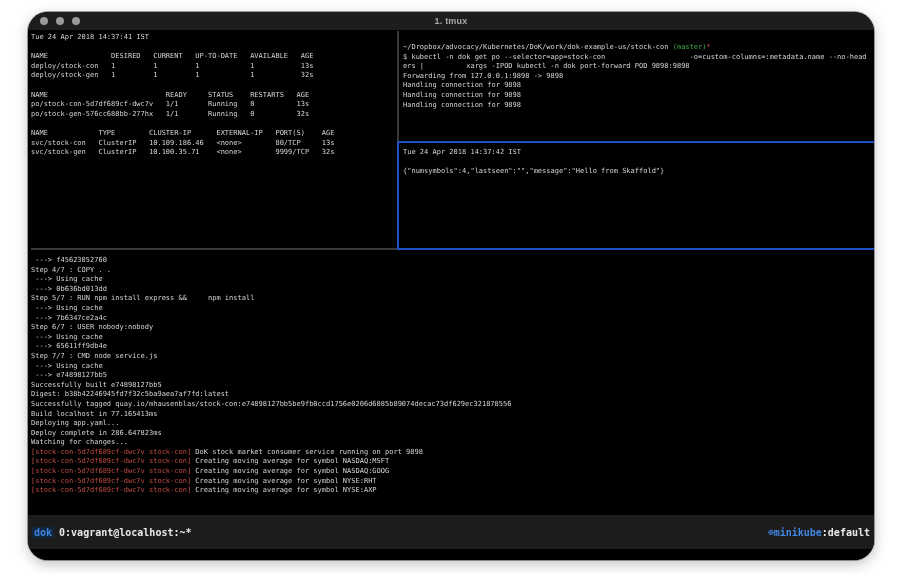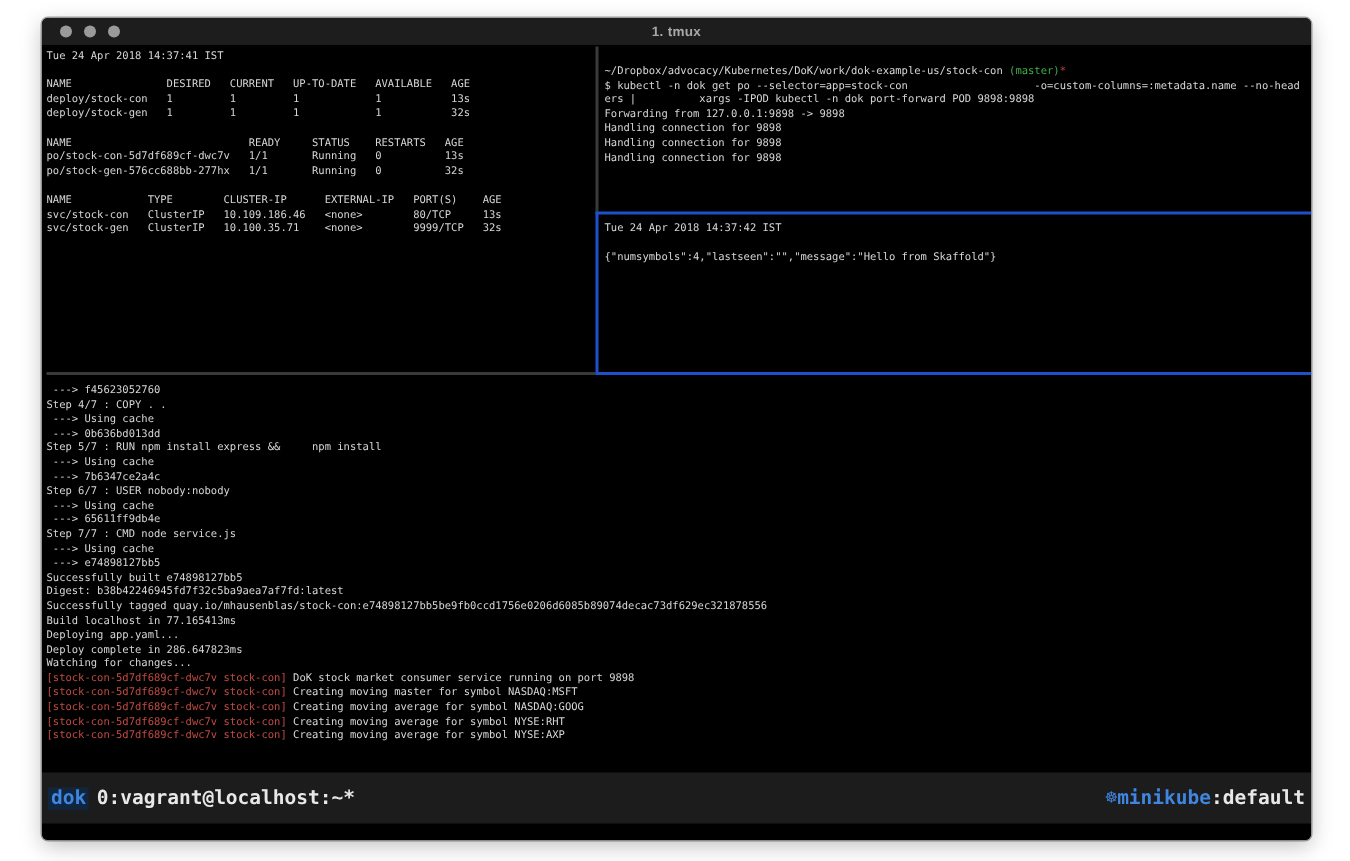--- a/index.html
+++ b/index.html
@@ -2,21 +2,21 @@
 <html style="--terminal_bg: #000000; --titlebar_bg: #1d1d1d; --statusbar_bg: #1c1c1c; --text: #d6d6d6; --active_border: #1e50cc; --inactive_border: #3a3a3a; --log_red: #c14b42; --git_green: #3fae4a; --status_blue: #3f86e0;"><head>
 <meta charset="utf-8">
 <style>
   html,body{margin:0;padding:0;}
   body{
     width:900px;height:574px;background:#ffffff;position:relative;overflow:hidden;
     font-family:"DejaVu Sans Mono", monospace;
   }
   .window{
     position:absolute;left:28px;top:12px;width:846px;height:548px;
-    background:var(--terminal_bg,#000);border-radius:4px;overflow:hidden;
+    background:var(--terminal_bg,#000);border-radius:20px;overflow:hidden;
     box-shadow:0 0 0 1px rgba(0,0,0,.35), 0 4px 14px rgba(0,0,0,.25);
   }
   .titlebar{
     height:18px;background:var(--titlebar_bg,#1d1d1d);position:relative;
     display:flex;align-items:center;justify-content:center;
     border-bottom:1px solid #000;
   }
   .traffic{position:absolute;left:12px;top:5px;display:flex;gap:8px;}
   .traffic span{width:8px;height:8px;border-radius:50%;background:#9a9a9a;display:block;}
   .wtitle{
@@ -28,21 +28,21 @@
   .tline{white-space:pre;font-size:7px;line-height:9.6px;height:9.6px;letter-spacing:0;}
   .c-red{color:var(--log_red,#c14b42);}
   .c-green{color:var(--git_green,#3fae4a);}
   .divider{position:absolute;}
   .div-gray{background:var(--inactive_border,#3a3a3a);}
   .div-blue{background:var(--active_border,#1e50cc);}
   .statusbar{
     position:absolute;left:0;top:484px;width:846px;height:16px;
     background:var(--statusbar_bg,#1c1c1c);
     display:flex;align-items:center;justify-content:space-between;
-    padding:17px 4px;box-sizing:border-box;font-size:13px;text-align:right;
+    padding:17px 4px;box-sizing:border-box;font-size:10px;text-align:right;
   }
   .sb-left{display:flex;align-items:center;gap:5px;}
   .sb-session{color:var(--status_blue,#3f86e0);font-weight:bold;background:#10263f;padding:0 2px;}
   .sb-window{color:#e8e8e8;font-weight:bold;}
   .sb-right{display:flex;align-items:center;}
   .sb-kube{color:var(--status_blue,#3f86e0);font-weight:bold;}
   .sb-ns{color:#e8e8e8;font-weight:bold;}
 </style>
 </head>
 <body>
@@ -107,21 +107,21 @@
         <div class="tline"> ---&gt; Using cache</div>
         <div class="tline"> ---&gt; e74898127bb5</div>
         <div class="tline">Successfully built e74898127bb5</div>
         <div class="tline">Digest: b38b42246945fd7f32c5ba9aea7af7fd:latest</div>
         <div class="tline">Successfully tagged quay.io/mhausenblas/stock-con:e74898127bb5be9fb0ccd1756e0206d6085b89074decac73df629ec321878556</div>
         <div class="tline">Build localhost in 77.165413ms</div>
         <div class="tline">Deploying app.yaml...</div>
         <div class="tline">Deploy complete in 286.647823ms</div>
         <div class="tline">Watching for changes...</div>
         <div class="tline"><span class="c-red">[stock-con-5d7df689cf-dwc7v stock-con]</span><span> DoK stock market consumer service running on port 9898</span></div>
-        <div class="tline"><span class="c-red">[stock-con-5d7df689cf-dwc7v stock-con]</span><span> Creating moving master for symbol NASDAQ:MSFT</span></div>
+        <div class="tline"><span class="c-red">[stock-con-5d7df689cf-dwc7v stock-con]</span><span> Creating moving average for symbol NASDAQ:MSFT</span></div>
         <div class="tline"><span class="c-red">[stock-con-5d7df689cf-dwc7v stock-con]</span><span> Creating moving average for symbol NASDAQ:GOOG</span></div>
         <div class="tline"><span class="c-red">[stock-con-5d7df689cf-dwc7v stock-con]</span><span> Creating moving average for symbol NYSE:RHT</span></div>
         <div class="tline"><span class="c-red">[stock-con-5d7df689cf-dwc7v stock-con]</span><span> Creating moving average for symbol NYSE:AXP</span></div>
       </div>
 
     <div class="divider div-gray" style="left:369px;top:0;width:2px;height:110px;"></div>
     <div class="divider div-blue" style="left:369px;top:110px;width:477px;height:2px;"></div>
     <div class="divider div-blue" style="left:369px;top:110px;width:2px;height:109px;"></div>
     <div class="divider div-gray" style="left:3px;top:217px;width:366px;height:2px;"></div>
     <div class="divider div-blue" style="left:369px;top:217px;width:477px;height:2px;"></div>

